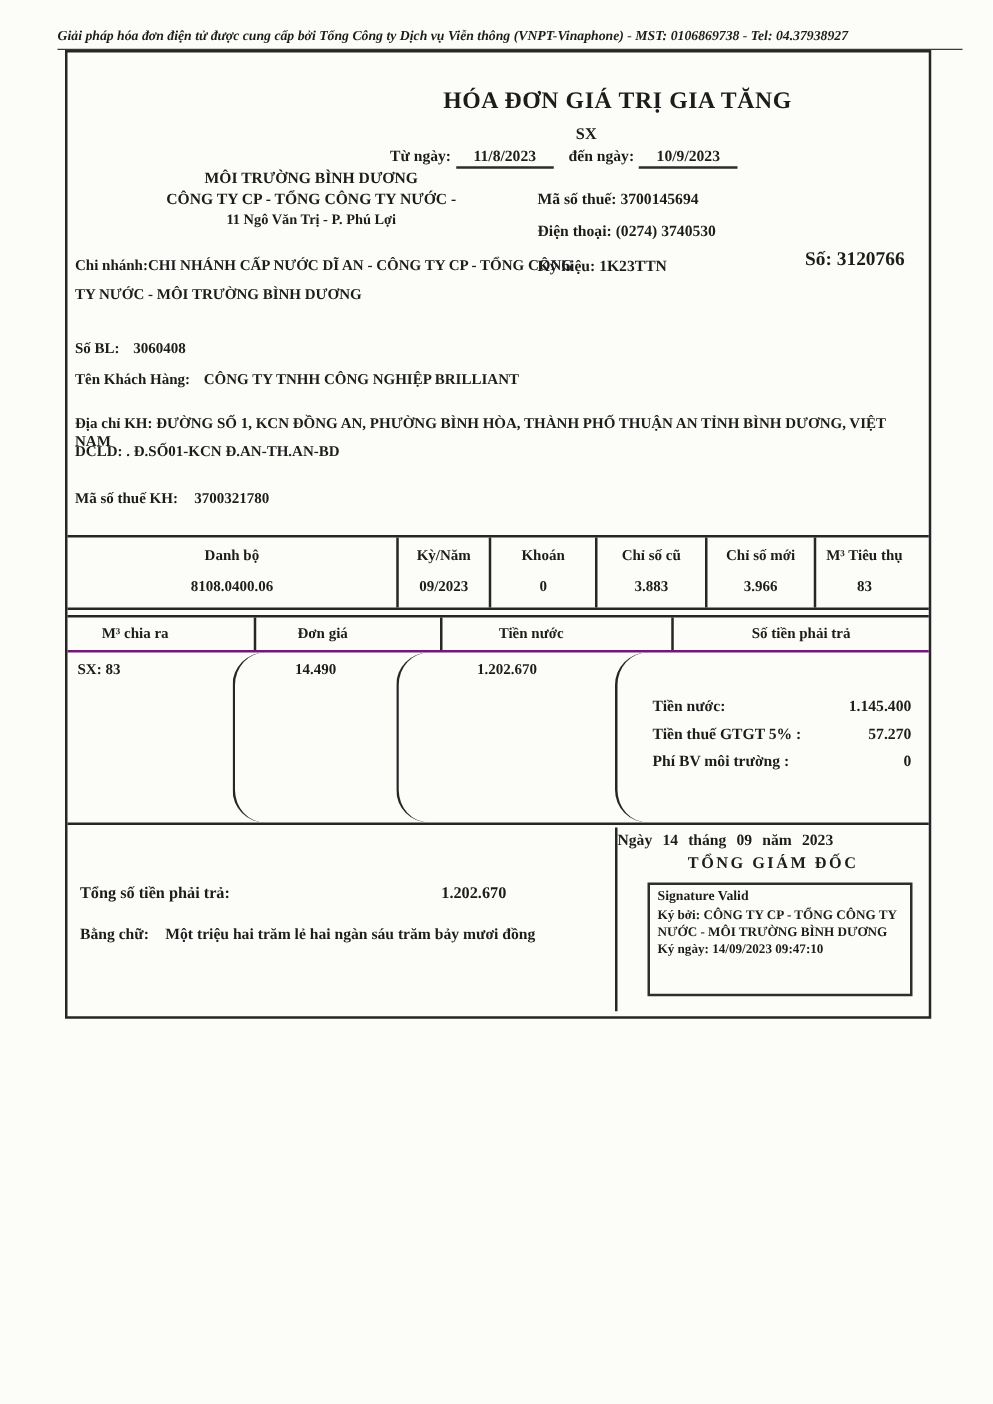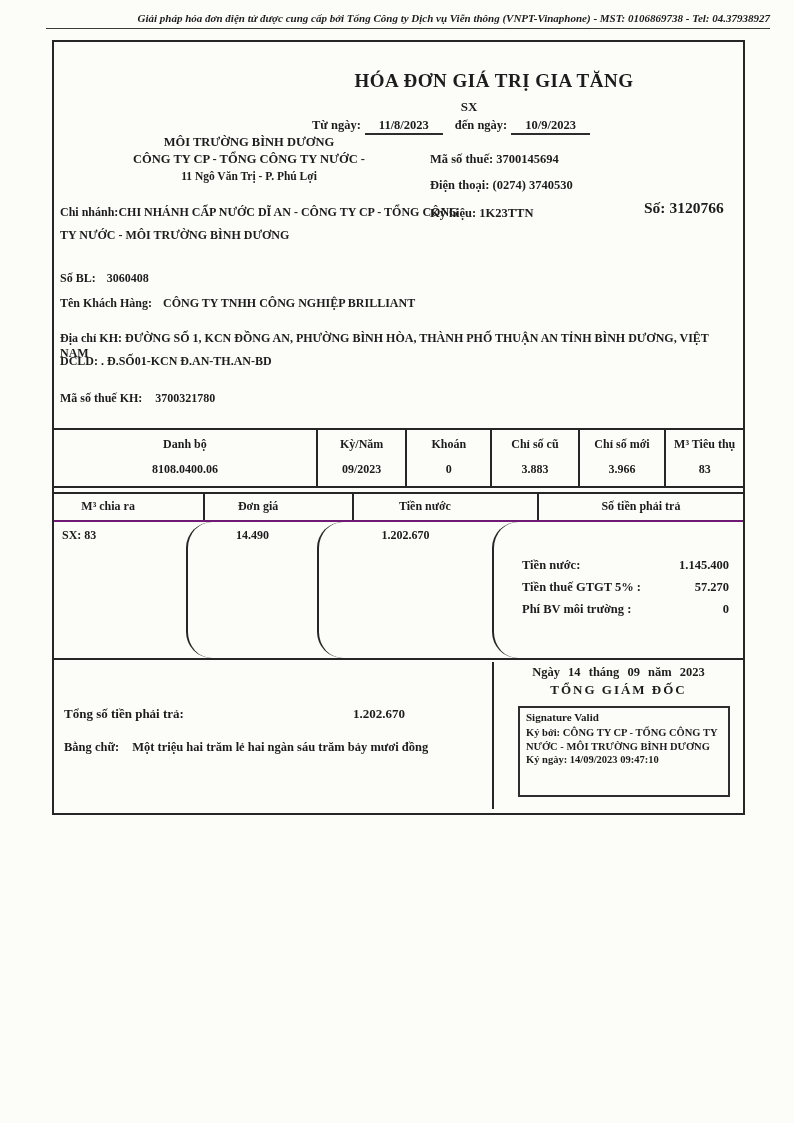--- a/index.html
+++ b/index.html
@@ -3,21 +3,21 @@
 <meta charset="utf-8">
 <style>
   html,body{margin:0;padding:0;}
   .page{
     position:relative;width:794px;height:1123px;background:#fcfcf9;
     font-family:"Liberation Serif", serif;font-weight:bold;color:#1c1c1c;
     overflow:hidden;
   }
   
   .top-note{
-    position:absolute;top:12px;left:46px;width:724px;text-align:right;
+    position:absolute;top:23px;left:46px;width:724px;text-align:left;
     font-style:italic;font-size:11px;border-bottom:1.5px solid #3a3a3a;padding-bottom:4px;
   }
   
   .frame{
     position:absolute;left:52px;top:40px;width:689px;height:771px;
     border:2px solid #262626;
   }
   .frame > div{position:absolute;}
   .title{left:170px;top:28px;width:540px;text-align:center;font-size:19px;letter-spacing:.5px;}
   .sx{left:170px;top:57px;width:490px;text-align:center;font-size:13px;}
@@ -42,21 +42,21 @@
   .custmst span{margin-left:10px;}
   
   .t1{
     left:0;top:386px;width:689px;height:60px;box-sizing:border-box;
     border-top:2px solid #262626;border-bottom:2px solid #262626;display:flex;
   }
   .t1 .c{box-sizing:border-box;text-align:center;font-size:12px;}
   .t1 .c + .c{border-left:2px solid #262626;}
   .t1 .lab{margin-top:7px;}
   .t1 .val{margin-top:10px;}
-  .w1{width:263px}.w2{width:90px}.w3{width:85px}.w4{width:88px}.w5{width:87px}.w6{width:79px}
+  .w1{width:263px}.w2{width:74px}.w3{width:85px}.w4{width:88px}.w5{width:87px}.w6{width:79px}
   
   .t2h{
     left:0;top:450px;width:689px;height:30px;box-sizing:border-box;
     border-top:2px solid #262626;border-bottom:2px solid #701a75;display:flex;gap:41px;
   }
   .t2h .c{box-sizing:border-box;text-align:center;font-size:12px;padding-top:5px;}
   .t2h .c + .c{border-left:2px solid #262626;}
   .v1{width:132px}.v2{width:131px}.v3{width:175px}.v4{width:251px}
   
   .t2b{
@@ -72,21 +72,21 @@
   .sumline .sl{flex:1;padding-left:28px;}
   .sumline .sv{text-align:right;padding-right:14px;}
   
   .bottom{left:0;top:620px;width:689px;height:147px;display:flex;box-sizing:border-box;}
   .bl{width:438px;position:relative;}
   .br{width:251px;border-left:2px solid #262626;position:relative;box-sizing:border-box;}
   .total-label{position:absolute;left:10px;top:44px;font-size:13px;}
   .total-value{position:absolute;left:250px;top:44px;width:150px;text-align:center;font-size:13px;}
   .words{position:absolute;left:10px;top:78px;width:424px;font-size:12.5px;}
   .words span{margin-left:10px;}
-  .sign-date{position:absolute;top:3px;left:0;width:100%;text-align:center;font-size:12.5px;word-spacing:5px;}
+  .sign-date{position:absolute;top:3px;left:0;width:100%;font-size:12.5px;word-spacing:5px;}
   .sign-title{position:absolute;top:20px;left:0;width:100%;text-align:center;font-size:13px;letter-spacing:2px;}
   .stamp{
     position:absolute;left:24px;top:44px;width:212px;height:91px;box-sizing:border-box;
     border:2px solid #2e2e2e;padding:3px 6px;
   }
   .stamp .sv{font-size:11px;}
   .stamp .sb{font-size:10.5px;line-height:13.5px;margin-top:3px;}
   .stamp .sa{font-size:10.5px;margin-top:1px;}
 </style>
 </head>

